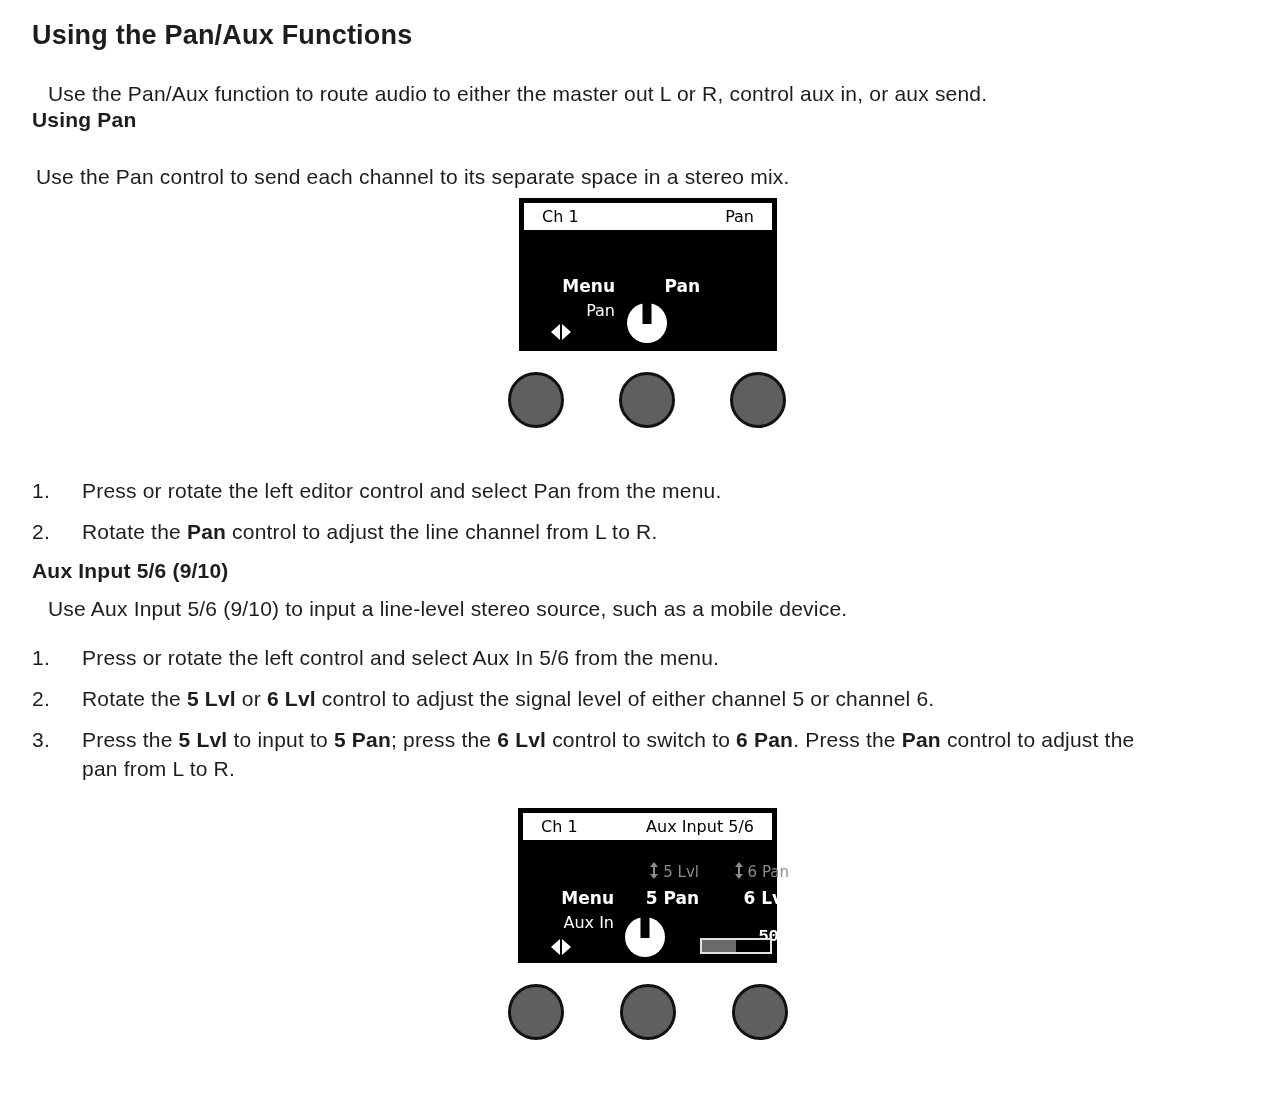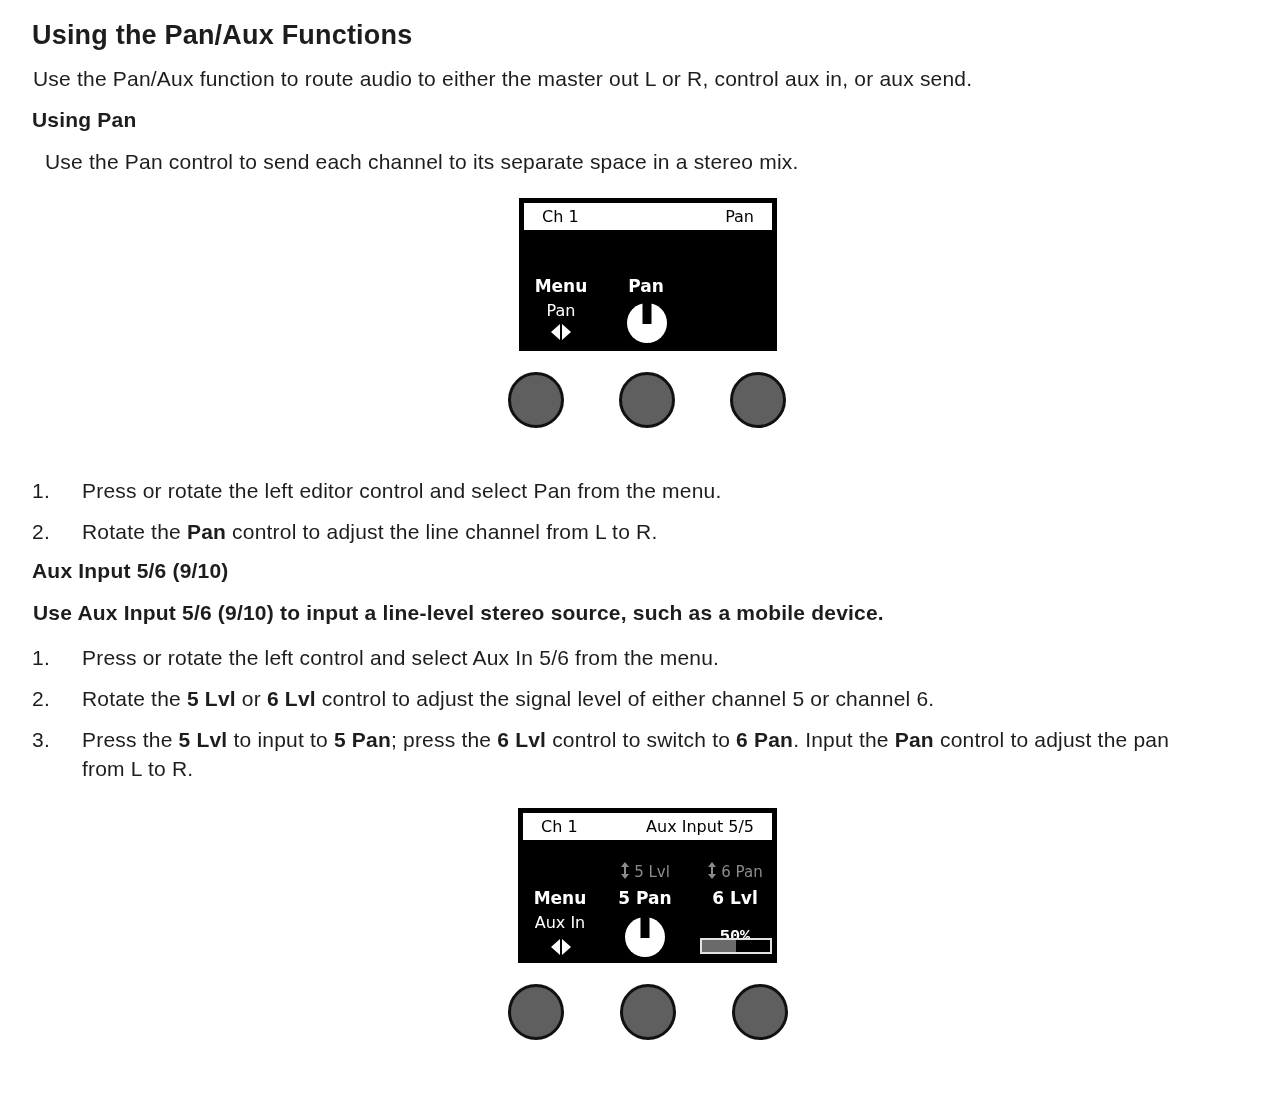--- a/index.html
+++ b/index.html
@@ -8,42 +8,43 @@
     font-family:"Liberation Sans", sans-serif;
     color:#1d1d1d;
     overflow:hidden;
   }
   .page { position:relative; width:1280px; height:1104px;border-radius:22px; }
 
   
   .abs { position:absolute; }
   h1.doc-h1 { margin:0; font-size:27px; font-weight:bold; letter-spacing:.2px; }
   h2.doc-h2 { margin:0; font-size:21px; font-weight:bold; letter-spacing:.2px; }
-  p.doc-p  { margin:1px; font-size:21px; letter-spacing:.2px; }
+  p.doc-p  { margin:16px; font-size:21px; letter-spacing:.2px; }
 
   .steps { left:32px; width:1140px; }
   .step { display:flex; line-height:29px; font-size:21px; letter-spacing:.2px; }
   .step + .step { margin-top:12px; }
   .step-num { flex:0 0 50px; }
   .step-text { flex:1 1 auto; }
   .step-text b { font-weight:bold; }
 
   
   .lcd { position:absolute; background:#000000; }
   .lcd-title {
     position:absolute; left:5px; right:5px; top:5px; height:27px;
     background:#ffffff; color:#000000;
     display:flex; align-items:center; justify-content:space-between;
     padding:0 18px; box-sizing:border-box;
     font-family:"DejaVu Sans", sans-serif; font-size:16px;
   }
   .lcd-cell {
-    position:absolute; width:84px; text-align:center;
+    position:absolute; width:84px; text-align:right;
     font-family:"DejaVu Sans", sans-serif; color:#ffffff; font-size:16px;
     white-space:nowrap;
+    margin-left:12px;
   }
   .lcd-cell.bold { font-weight:bold; font-size:17px; }
   .lcd-cell.gray { color:#8c8c8c; font-size:15px; }
   .col-l { left:0px; }
   .col-m { left:85px; }
   .col-r { left:175px; }
 
   
   .knob-icon { position:absolute; width:40px; height:40px; border-radius:50%; background:#ffffff; }
   .knob-icon::after {
@@ -73,21 +74,21 @@
           background:#5f5f5f; border:3px solid #111111; box-sizing:border-box; }
 </style>
 </head>
 <body>
 
 <div class="page">
 
   <h1 class="abs doc-h1" style="left:32px; top:20px;">Using the Pan/Aux Functions</h1>
   <p class="abs doc-p" style="left:32px; top:66px;">Use the Pan/Aux function to route audio to either the master out L or R, control aux in, or aux send.</p>
   <h2 class="abs doc-h2" style="left:32px; top:108px;">Using Pan</h2>
-  <p class="abs doc-p" style="left:44px; top:149px;">Use the Pan control to send each channel to its separate space in a stereo mix.</p>
+  <p class="abs doc-p" style="left:20px; top:149px;">Use the Pan control to send each channel to its separate space in a stereo mix.</p>
 
   <div class="lcd" style="left:519px; top:198px; width:258px; height:153px;">
     <div class="lcd-title">
       <span>Ch 1</span>
       <span>Pan</span>
     </div>
     <div class="lcd-cell bold col-l" style="top:78px;">Menu</div>
     <div class="lcd-cell bold col-m" style="top:78px;">Pan</div>
     <div class="lcd-cell col-l" style="top:103px;">Pan</div>
     <div class="lr-arrows" style="left:32px; top:126px;">
@@ -106,41 +107,41 @@
         <span class="step-num">1.</span>
         <span class="step-text"><span>Press or rotate the left editor control and select Pan from the menu.</span></span>
       </div>
       <div class="step">
         <span class="step-num">2.</span>
         <span class="step-text"><span>Rotate the </span><b>Pan</b><span> control to adjust the line channel from L to R.</span></span>
       </div>
     </div>
 
   <h2 class="abs doc-h2" style="left:32px; top:559px;">Aux Input 5/6 (9/10)</h2>
-  <p class="abs doc-p" style="left:32px; top:600px;font-weight:bold;">Use Aux Input 5/6 (9/10) to input a line-level stereo source, such as a mobile device.</p>
+  <p class="abs doc-p" style="left:32px; top:581px;">Use Aux Input 5/6 (9/10) to input a line-level stereo source, such as a mobile device.</p>
 
   <div class="abs steps" style="top:643px;">
       <div class="step">
         <span class="step-num">1.</span>
         <span class="step-text"><span>Press or rotate the left control and select Aux In 5/6 from the menu.</span></span>
       </div>
       <div class="step">
         <span class="step-num">2.</span>
         <span class="step-text"><span>Rotate the </span><b>5 Lvl</b><span> or </span><b>6 Lvl</b><span> control to adjust the signal level of either channel 5 or channel 6.</span></span>
       </div>
       <div class="step">
         <span class="step-num">3.</span>
-        <span class="step-text"><span>Press the </span><b>5 Lvl</b><span> to input to </span><b>5 Pan</b><span>; press the </span><b>6 Lvl</b><span> control to switch to </span><b>6 Pan</b><span>. Input the </span><b>Pan</b><span> control to adjust the pan from L to R.</span></span>
+        <span class="step-text"><span>Press the </span><b>5 Lvl</b><span> to input to </span><b>5 Pan</b><span>; press the </span><b>6 Lvl</b><span> control to switch to </span><b>6 Pan</b><span>. Press the </span><b>Pan</b><span> control to adjust the pan from L to R.</span></span>
       </div>
     </div>
 
   <div class="lcd" style="left:518px; top:808px; width:259px; height:155px;">
     <div class="lcd-title">
       <span>Ch 1</span>
-      <span>Aux Input 5/5</span>
+      <span>Aux Input 5/6</span>
     </div>
 
     <div class="lcd-cell gray col-m" style="top:54px;">
       <span class="ud-arrow"><span class="bar"></span></span><span>5 Lvl</span>
     </div>
     <div class="lcd-cell gray col-r" style="top:54px;">
       <span class="ud-arrow"><span class="bar"></span></span><span>6 Pan</span>
     </div>
 
     <div class="lcd-cell bold col-l" style="top:80px;">Menu</div>

